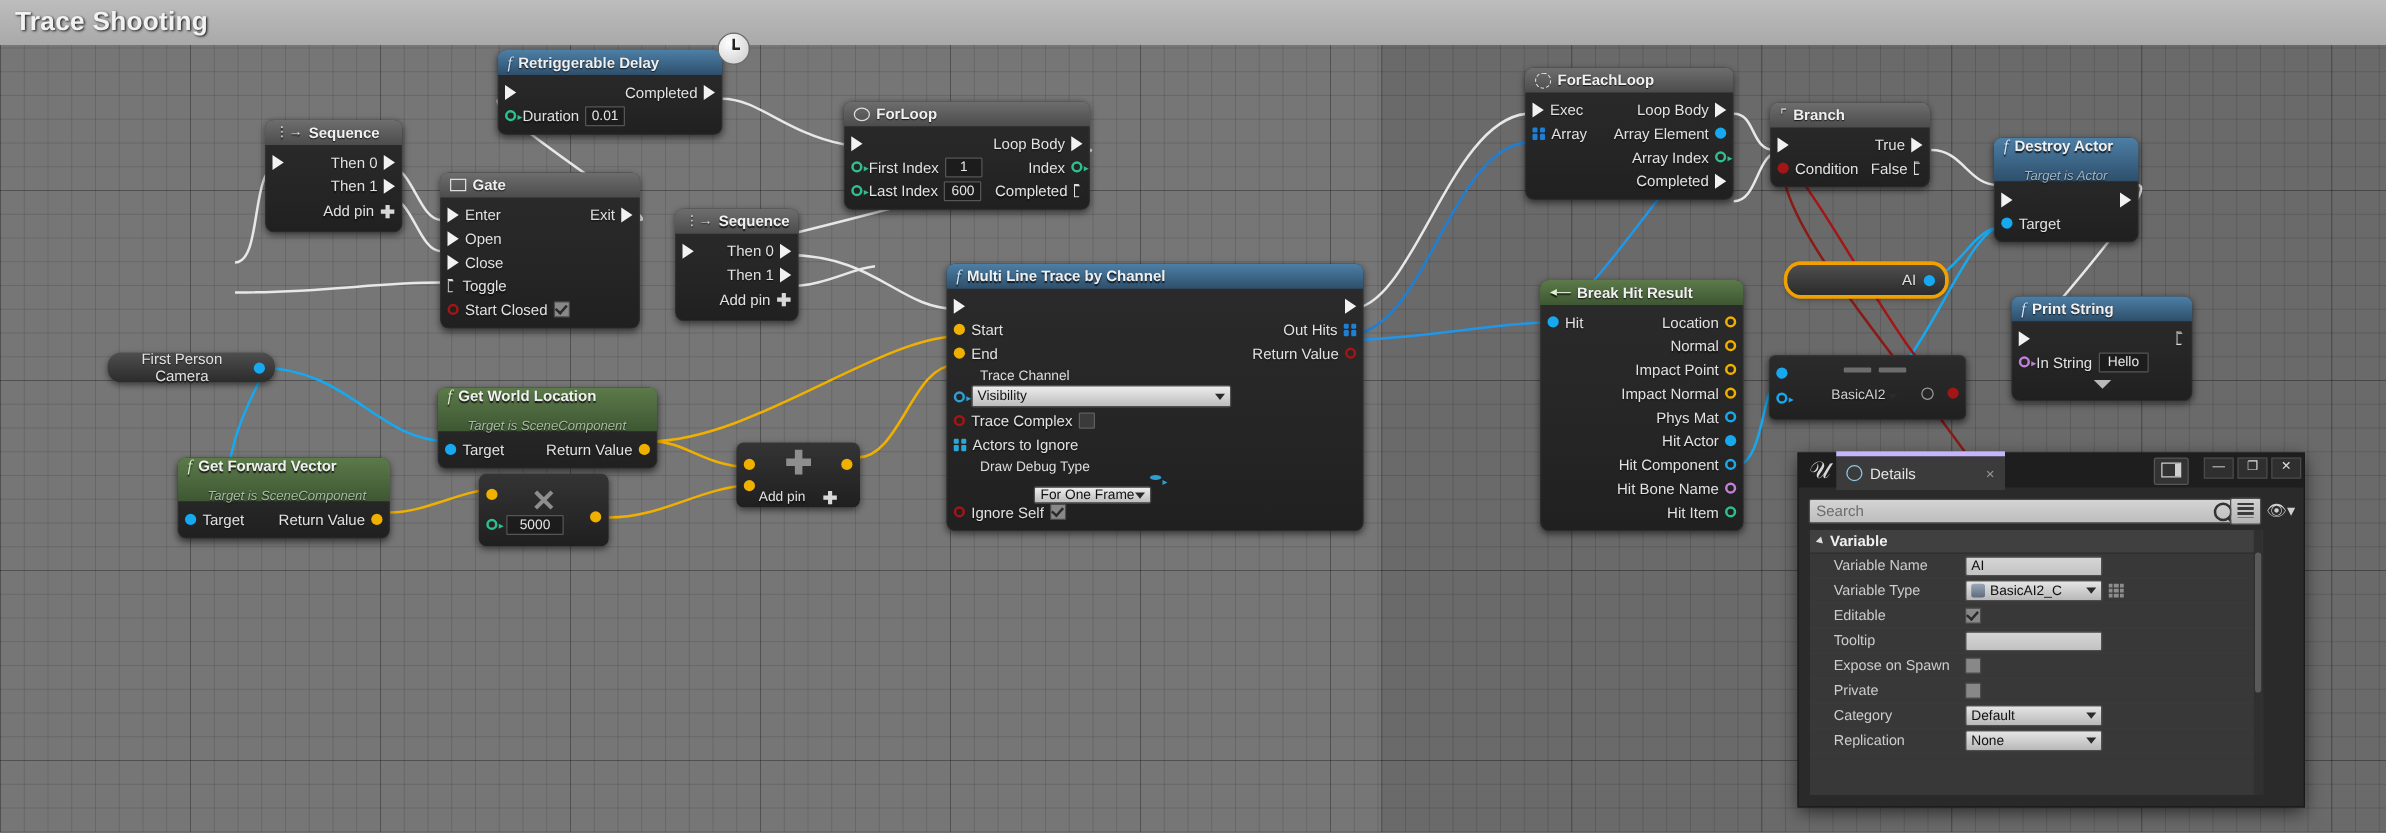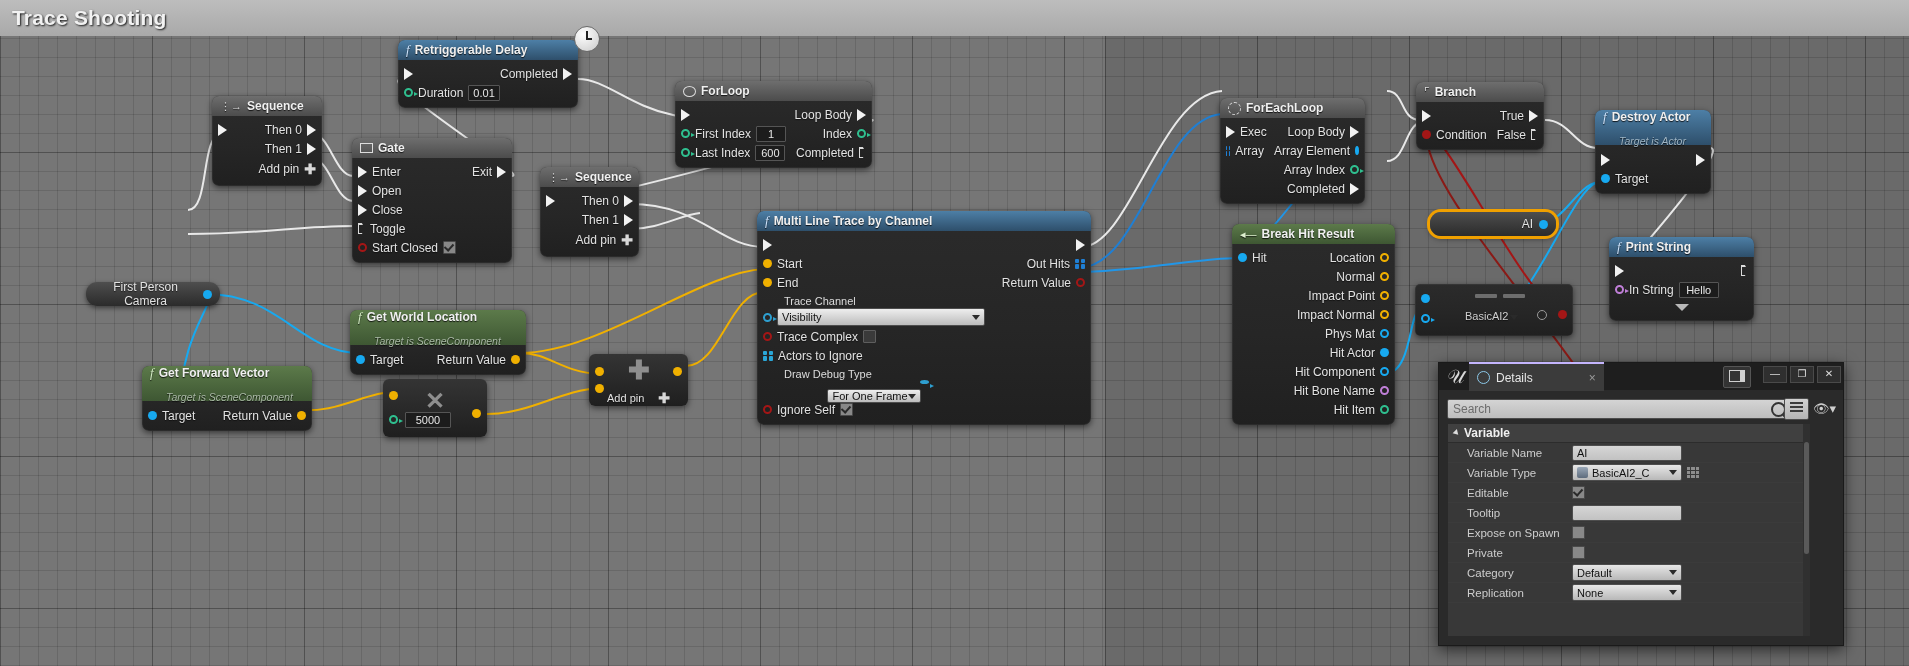--- a/index.html
+++ b/index.html
@@ -114,21 +114,21 @@
   .clock::after{content:"";position:absolute;left:11px;top:11px;width:6px;height:1.8px;
     background:#222;}
   
   #details{position:absolute;left:1438px;top:362px;width:404px;height:282px;
     background:#2a2a2a;border:1px solid #1a1a1a;
     box-shadow:0 4px 14px rgba(0,0,0,.6);}
   #det-title{height:27px;background:#1e1e1e;display:flex;align-items:center;
     position:relative;}
   .ue-logo{width:26px;height:24px;margin-left:4px;color:#d8d8d8;font-size:19px;
     text-align:center;line-height:24px;font-family:"Liberation Serif",serif;}
-  .det-tab{height:27px;background:#3b3b3b;border-top:2px solid #c4b5fd;
+  .det-tab{height:27px;background:#3b3b3b;border-top:4px solid #c4b5fd;
     display:flex;align-items:center;gap:6px;padding:0 8px;color:#e6e6e6;font-size:12px;}
   .det-tab .x{color:#9a9a9a;font-size:12px;margin-left:22px;}
   .win-btns{position:absolute;right:2px;top:3px;display:flex;gap:3px;}
   .win-btn{width:22px;height:15px;background:#2f2f2f;border:1px solid #4a4a4a;
     color:#ddd;font-size:10px;text-align:center;line-height:13px;}
   .layout-btn{position:absolute;right:92px;top:3px;width:26px;height:20px;
     background:#333;border:1px solid #555;border-radius:2px;}
   .layout-btn i{display:block;width:14px;height:10px;border:1.5px solid #cfcfcf;
     margin:3px auto 0;position:relative;}
   .layout-btn i::after{content:"";position:absolute;right:0;top:0;width:4px;height:100%;
@@ -504,21 +504,21 @@
         </span>
       </div>
       <div class="row">
         <span class="dot o c-red"></span>
         <span class="lbl">Ignore Self</span>
         <span class="cbox on"></span>
       </div>
     </div>
   </div>
 
-  <div class="node" style="left:1220px;top:54px;width:145px;margin-top:44px;">
+  <div class="node" style="left:1220px;top:54px;width:167px;">
     <div class="nhdr hdr-grey">
       <span style="width:11px;height:11px;border:1.6px dashed #ddd;border-radius:50%;display:inline-block;"></span>
       <span class="hdr-txt">ForEachLoop</span>
     </div>
     <div class="nbody">
       <div class="row">
         <span class="exec"></span>
         <span class="lbl">Exec</span>
         <span class="spacer"></span>
         <span class="lbl">Loop Body</span>

